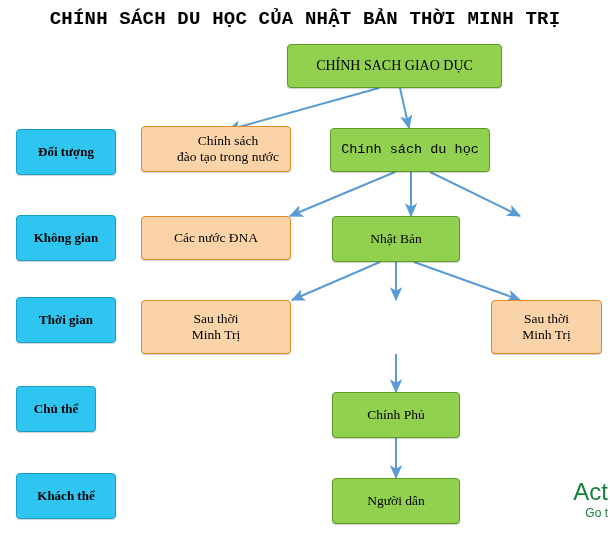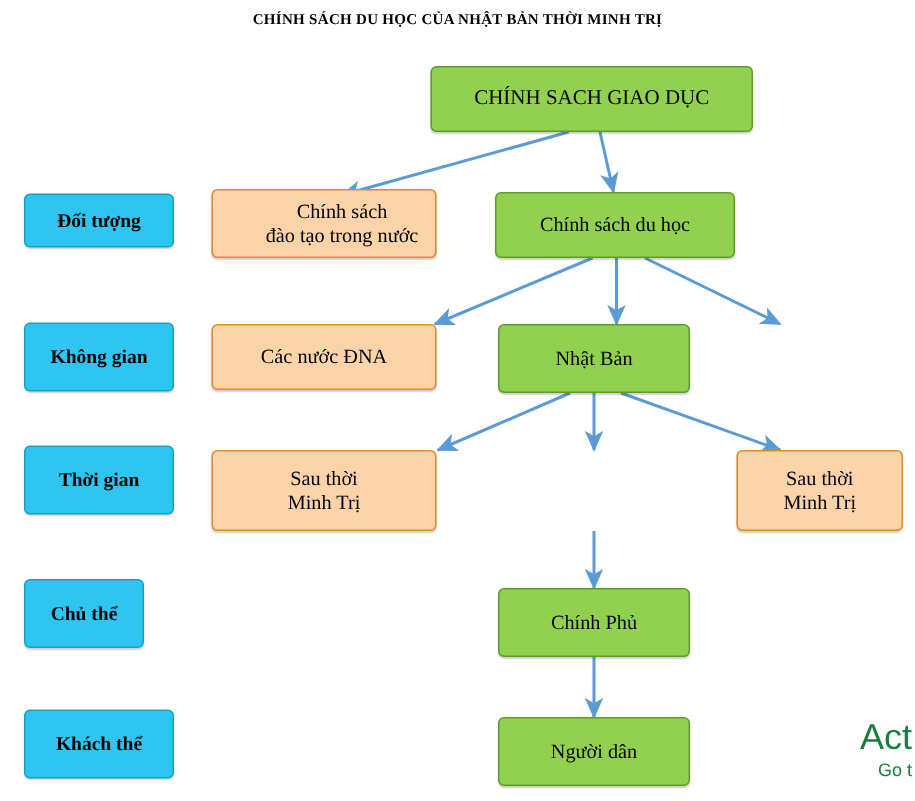--- a/index.html
+++ b/index.html
@@ -19,23 +19,23 @@
     left: 0; top: 0;
     width: 610px;
     height: 534px;
   }
   #title {
     position: absolute;
     left: 0;
     top: 8px;
     width: 610px;
     text-align: center;
-    font-family: Liberation Serif, serif;
+    font-family: Liberation Mono, monospace;
     font-weight: bold;
-    font-size: 10px;
+    font-size: 19px;
     color: #000000;
     letter-spacing: 0.2px;
   }
   .node {
     position: absolute;
     box-sizing: border-box;
     display: flex;
     align-items: center;
     justify-content: center;
     text-align: center;
@@ -112,31 +112,31 @@
       <path d="M380,262 L292,300"></path>
       <path d="M396,262 L396,300"></path>
       <path d="M414,262 L520,300"></path>
 
       <path d="M396,354 L396,392"></path>
 
       <path d="M396,437 L396,478"></path>
     </g>
   </svg>
 
-  <div class="node blue" style="left:16px; top:129px; width:100px; height:36px;">Đối tượng</div>
+  <div class="node blue" style="left:16px; top:129px; width:100px; height:46px;">Đối tượng</div>
   <div class="node blue" style="left:16px; top:215px; width:100px; height:46px;">Không gian</div>
   <div class="node blue" style="left:16px; top:297px; width:100px; height:46px;">Thời gian</div>
   <div class="node blue" style="left:16px; top:386px; width:80px; height:46px;text-align:right;">Chủ thể</div>
   <div class="node blue" style="left:16px; top:473px; width:100px; height:46px;">Khách thể</div>
 
   <div class="node green" style="left:287px; top:44px; width:215px; height:44px; font-size:14px;">CHÍNH SACH GIAO DỤC</div>
 
   <div class="node orange" style="left:141px; top:126px; width:150px; height:46px;padding-left:28px;">Chính sách
 đào tạo trong nước</div>
-  <div class="node green" style="left:330px; top:128px; width:160px; height:44px;">Chính sách du học</div>
+  <div class="node green" style="left:330px; top:128px; width:160px; height:44px;font-family:Liberation Mono, monospace;">Chính sách du học</div>
 
   <div class="node orange" style="left:141px; top:216px; width:150px; height:44px;">Các nước ĐNA</div>
   <div class="node green" style="left:332px; top:216px; width:128px; height:46px;">Nhật Bản</div>
 
   <div class="node orange" style="left:141px; top:300px; width:150px; height:54px;">Sau thời
 Minh Trị</div>
   <div class="node orange" style="left:491px; top:300px; width:111px; height:54px;">Sau thời
 Minh Trị</div>
 
   <div class="node green" style="left:332px; top:478px; width:128px; height:46px;">Người dân</div>

